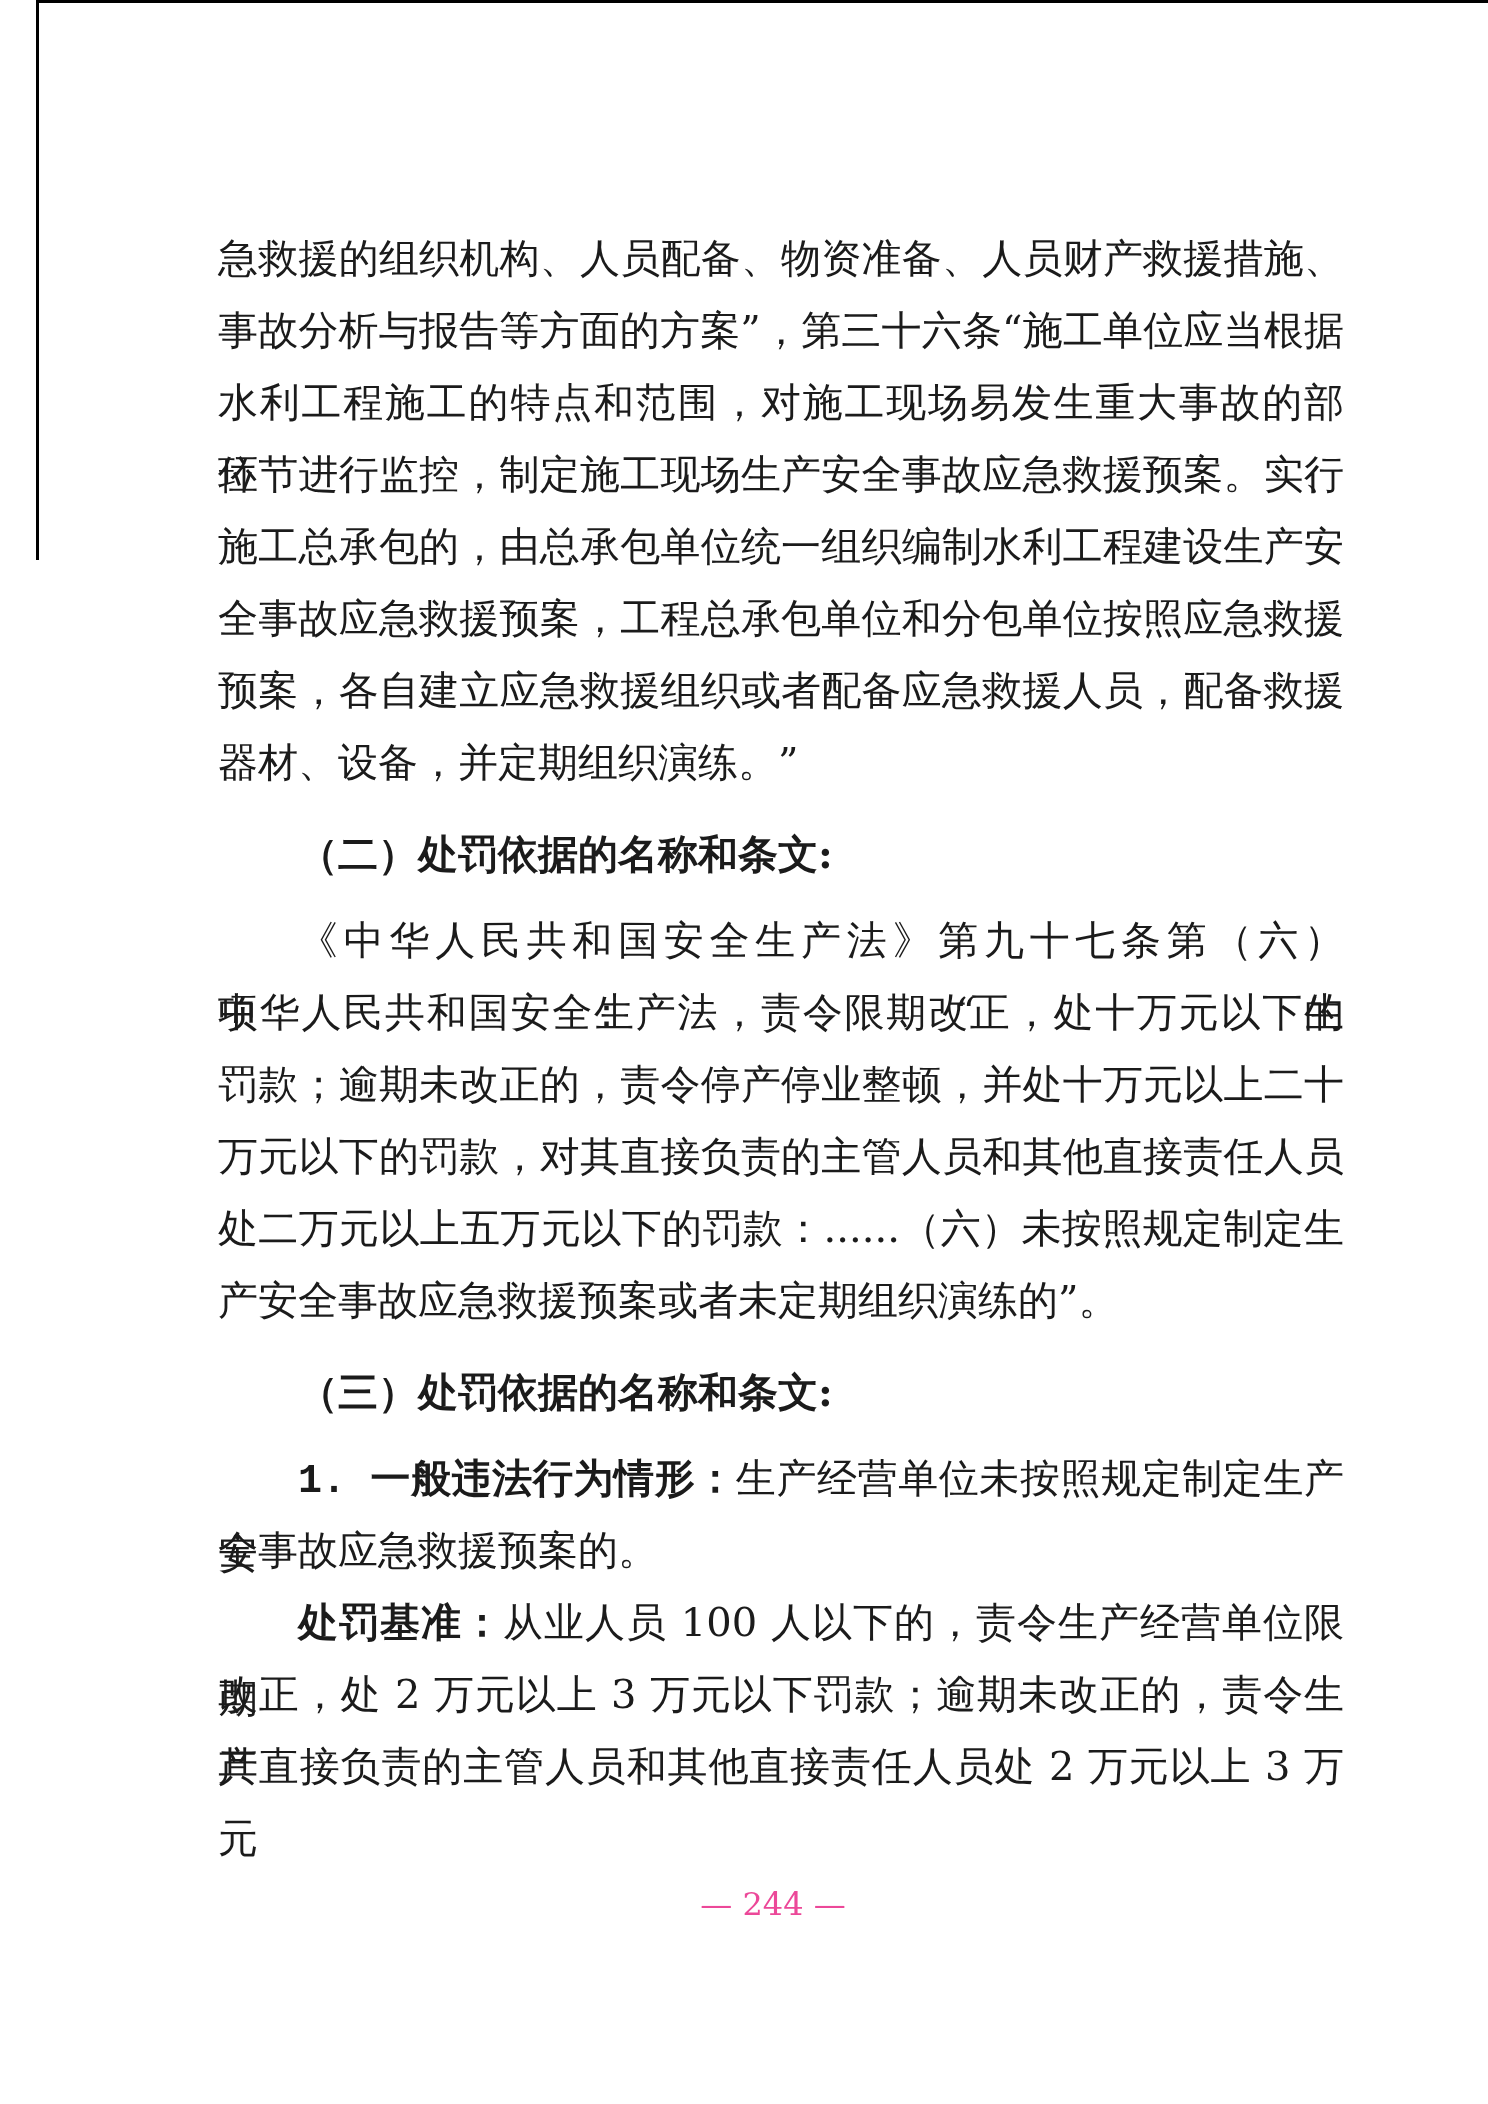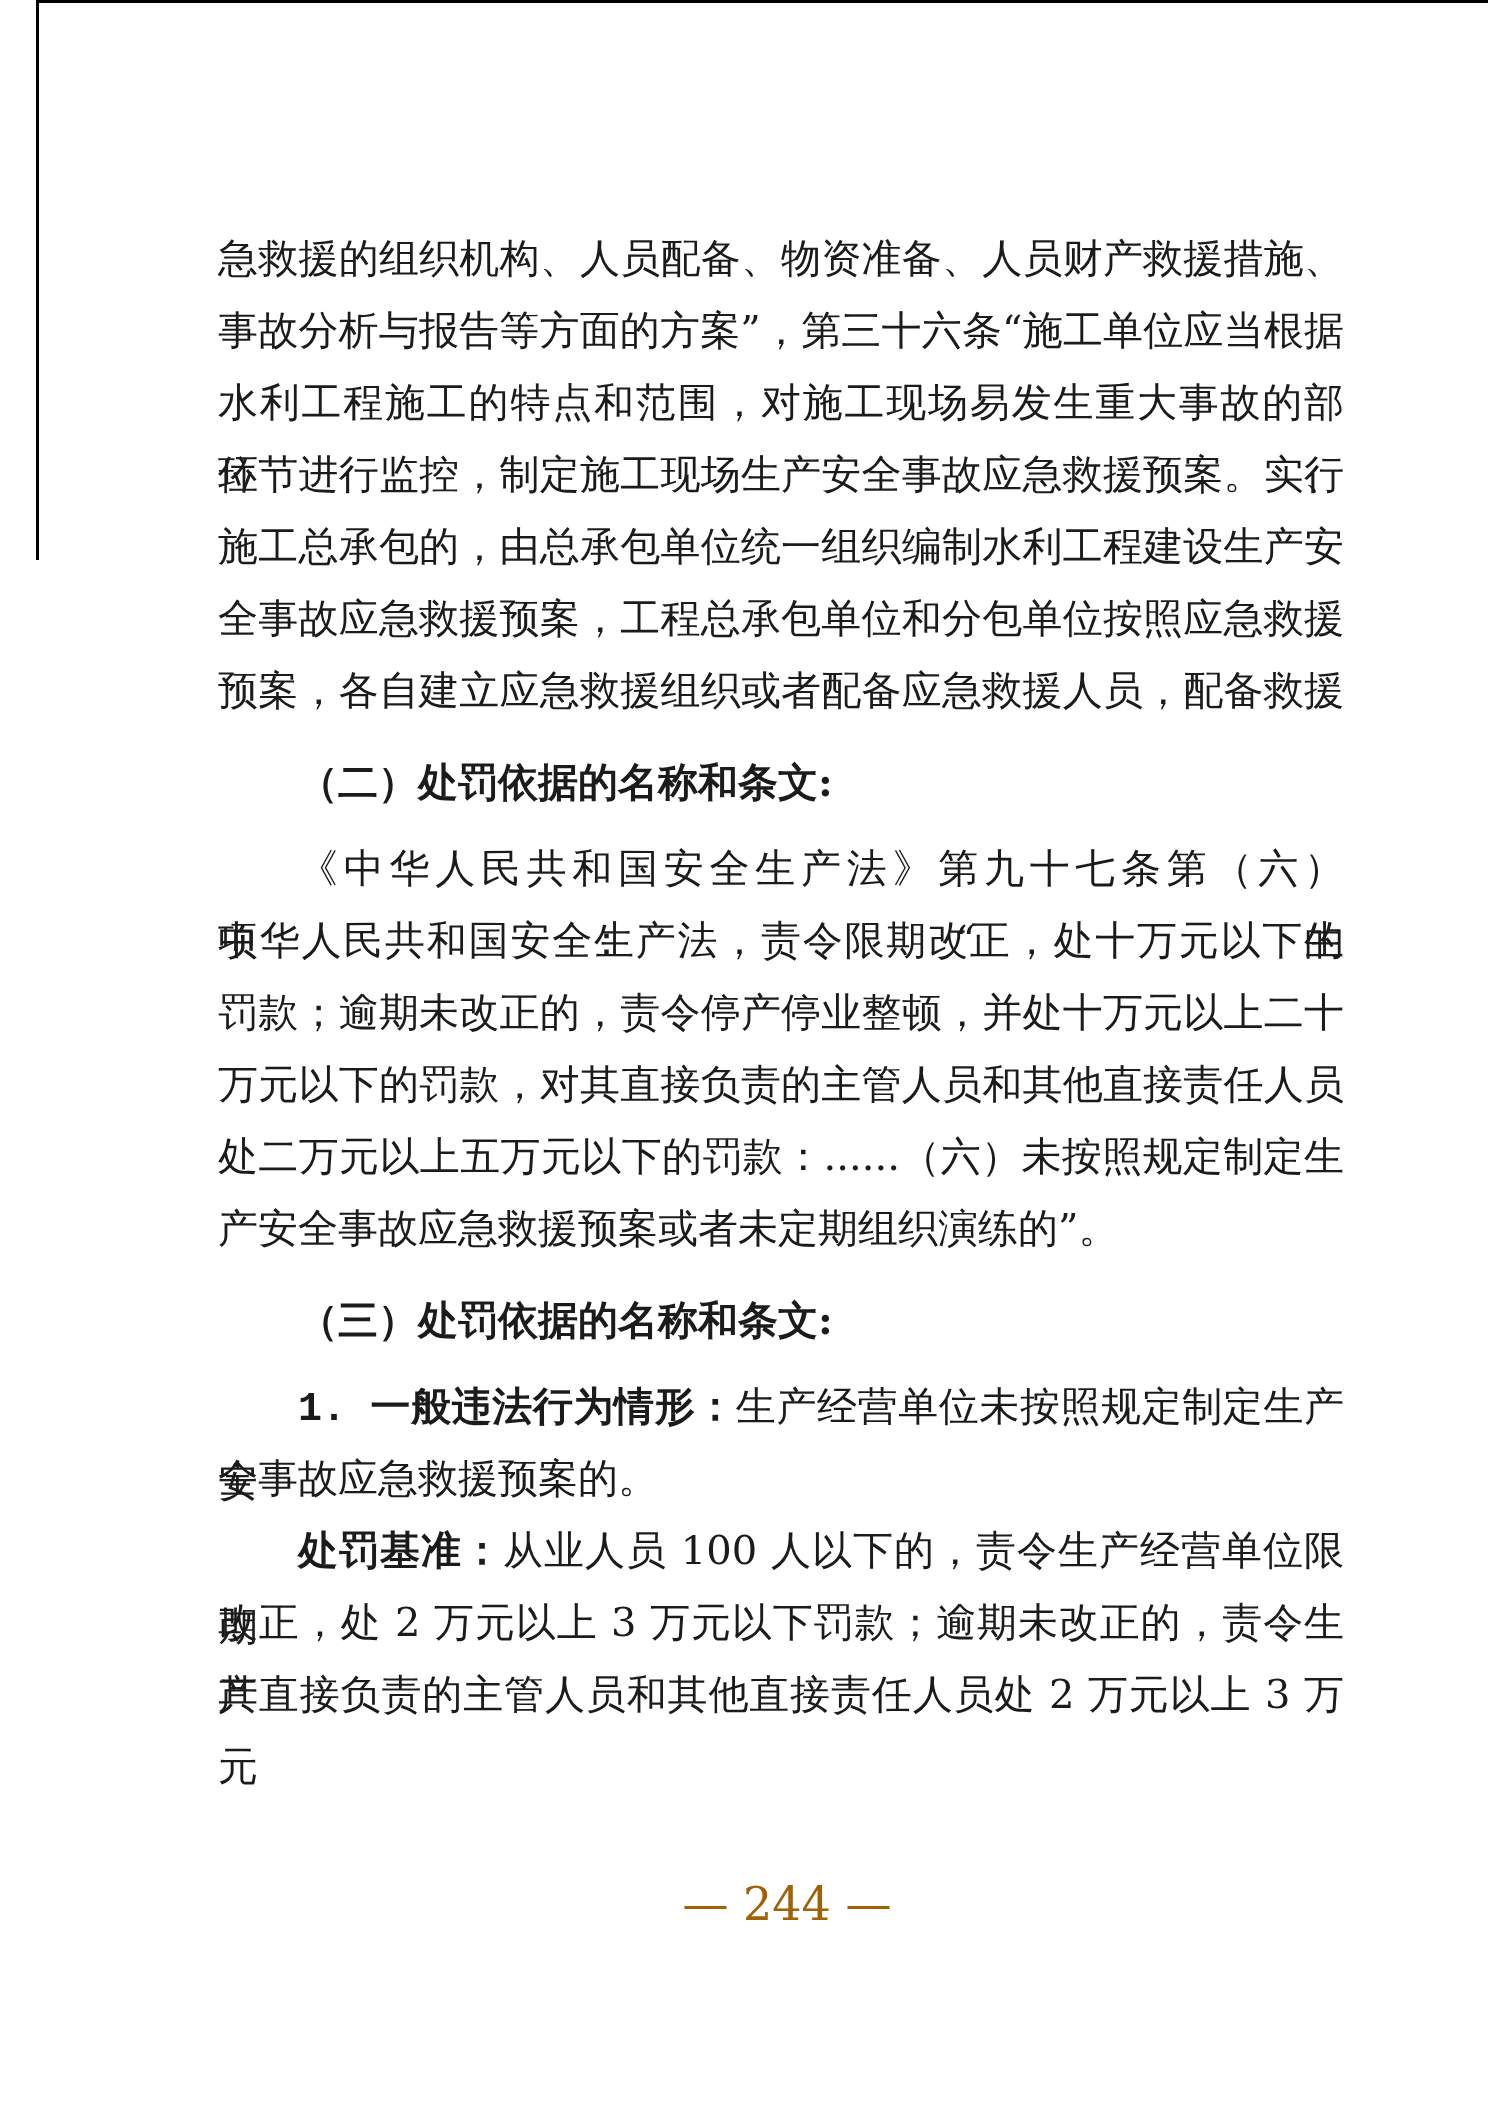--- a/index.html
+++ b/index.html
@@ -43,46 +43,47 @@
   .indent { text-indent: 80px; }
   .heading {
     font-weight: bold;
     margin-top: 20px;
     margin-bottom: 14px;
   }
   .lead { font-weight: bold; font-family: Liberation Mono, monospace; }
   .footer {
     position: absolute;
     top: 1884px;
-    left: 188px;
+    left: 174px;
     width: 1126px;
     text-align: center;
-    font-size: 46px;
+    font-size: 32px;
     line-height: 40px;
-    color: #a16207;
+    color: #ec4899;
   }
 </style>
 </head>
 <body>
 
 <div class="page">
 
   <div class="border-top"></div>
   <div class="border-left"></div>
   <div class="border-right"></div>
 
   <div class="doc-body">
 
     <div class="line just">急救援的组织机构、人员配备、物资准备、人员财产救援措施、</div>
     <div class="line just">事故分析与报告等方面的方案”，第三十六条“施工单位应当根据</div>
     <div class="line just">水利工程施工的特点和范围，对施工现场易发生重大事故的部位、</div>
     <div class="line just">环节进行监控，制定施工现场生产安全事故应急救援预案。实行</div>
     <div class="line just">施工总承包的，由总承包单位统一组织编制水利工程建设生产安</div>
     <div class="line just">全事故应急救援预案，工程总承包单位和分包单位按照应急救援</div>
     <div class="line just">预案，各自建立应急救援组织或者配备应急救援人员，配备救援</div>
+    <div class="line">器材、设备，并定期组织演练。”</div>
 
     <div class="line heading indent">（二）处罚依据的名称和条文:</div>
 
     <div class="line just indent">《中华人民共和国安全生产法》第九十七条第（六）项：“生</div>
     <div class="line just">中华人民共和国安全生产法，责令限期改正，处十万元以下的</div>
     <div class="line just">罚款；逾期未改正的，责令停产停业整顿，并处十万元以上二十</div>
     <div class="line just">万元以下的罚款，对其直接负责的主管人员和其他直接责任人员</div>
     <div class="line just">处二万元以上五万元以下的罚款：......（六）未按照规定制定生</div>
     <div class="line">产安全事故应急救援预案或者未定期组织演练的”。</div>
 

